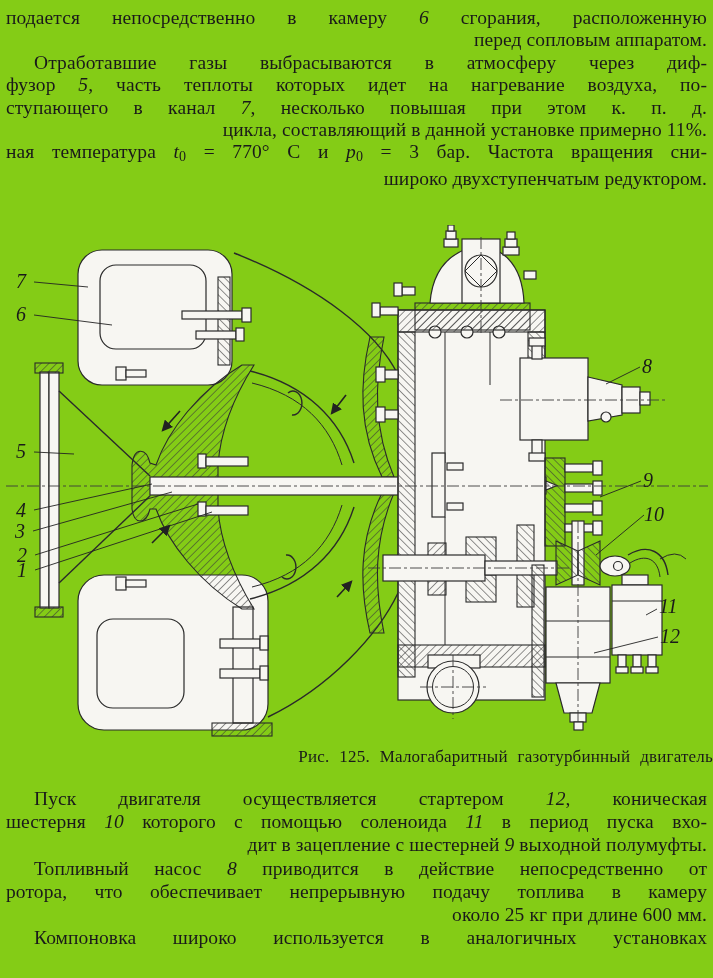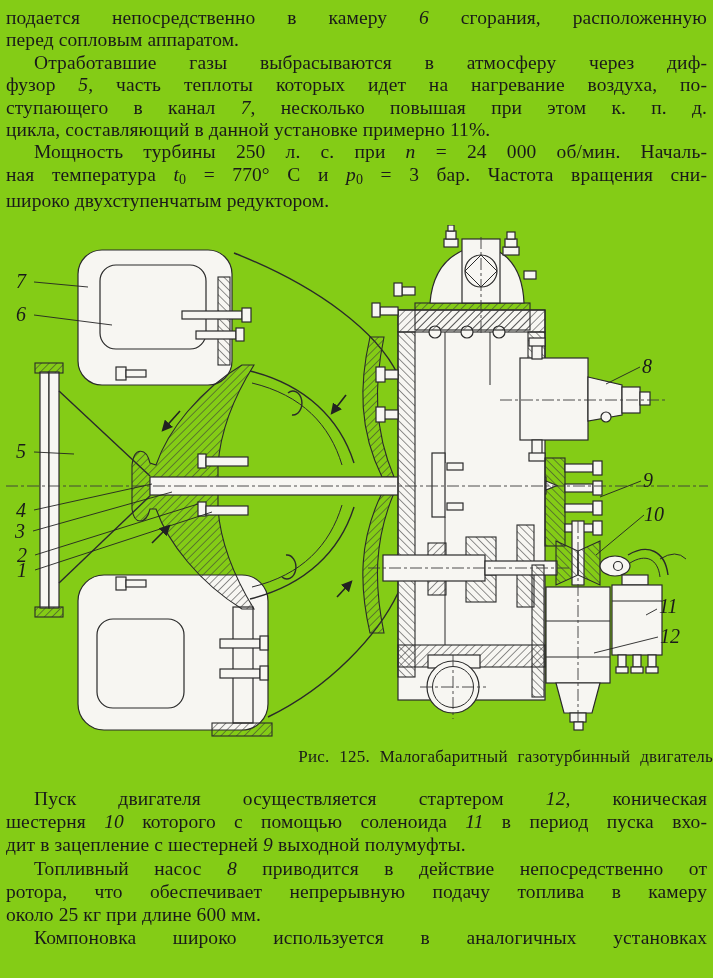--- a/index.html
+++ b/index.html
@@ -4,21 +4,21 @@
 <style>
   html,body { margin:0; padding:0; }
   .page {
     position:relative; width:713px; height:978px; overflow:hidden;
     background:#f7f6f2; color:#1a1a1a;
     font-family:"Liberation Serif","DejaVu Serif",serif;
   }
   .text-block { position:absolute; left:6px; width:701px; }
   .text-block.top    { top:7px;   font-size:19.5px; line-height:22.4px; }
   .text-block.bottom { top:787px; font-size:19.5px; line-height:23.2px; }
-  .ln { letter-spacing:0.1px; }
+  .ln { letter-spacing:0.1px;text-align:right; }
   .ln.just { text-align:justify; text-align-last:justify; }
   .ln.ind  { text-indent:28px; }
   .ln i { font-style:italic; }
   .ln sub { font-size:0.72em; vertical-align:-0.22em; font-style:normal; }
   .caption {
     position:absolute; top:747px; left:0; width:713px; text-align:right;
     font-size:17px; word-spacing:0.32em; letter-spacing:0.2px;
   }
   svg.fig { position:absolute; top:225px; left:0; }
   .fig .o  { fill:#f7f6f2; stroke:#2a2a2a; stroke-width:1.2; }
@@ -37,21 +37,20 @@
 
 <div class="page" style="background: #84cc16; color: rgb(26, 26, 26);">
 
   <div class="text-block top" id="top-text">
       <div class="ln just">подается непосредственно в камеру <i>6</i> сгорания, расположенную</div>
       <div class="ln">перед сопловым аппаратом.</div>
       <div class="ln ind just">Отработавшие газы выбрасываются в атмосферу через диф-</div>
       <div class="ln just">фузор <i>5</i>, часть теплоты которых идет на нагревание воздуха, по-</div>
       <div class="ln just">ступающего в канал <i>7</i>, несколько повышая при этом к. п. д.</div>
       <div class="ln">цикла, составляющий в данной установке примерно 11%.</div>
-      <div class="ln ind just">Мощность турбины 250 л. с. при <i>n</i> = 24 000 об/мин. Началь-</div>
       <div class="ln just">ная температура <i>t</i><sub>0</sub> = 770° С и <i>p</i><sub>0</sub> = 3 бар. Частота вращения сни-</div>
       <div class="ln">широко двухступенчатым редуктором.</div>
     </div>
 
   <svg class="fig" width="713" height="520" viewBox="0 0 713 520">
     <defs>
       <pattern id="h1" width="5.5" height="5.5" patternUnits="userSpaceOnUse" patternTransform="rotate(45)">
         <line x1="0" y1="0" x2="0" y2="5.5" stroke="#3a3a3a" stroke-width="1.1"></line>
       </pattern>
       <pattern id="h2" width="5.5" height="5.5" patternUnits="userSpaceOnUse" patternTransform="rotate(-45)">

